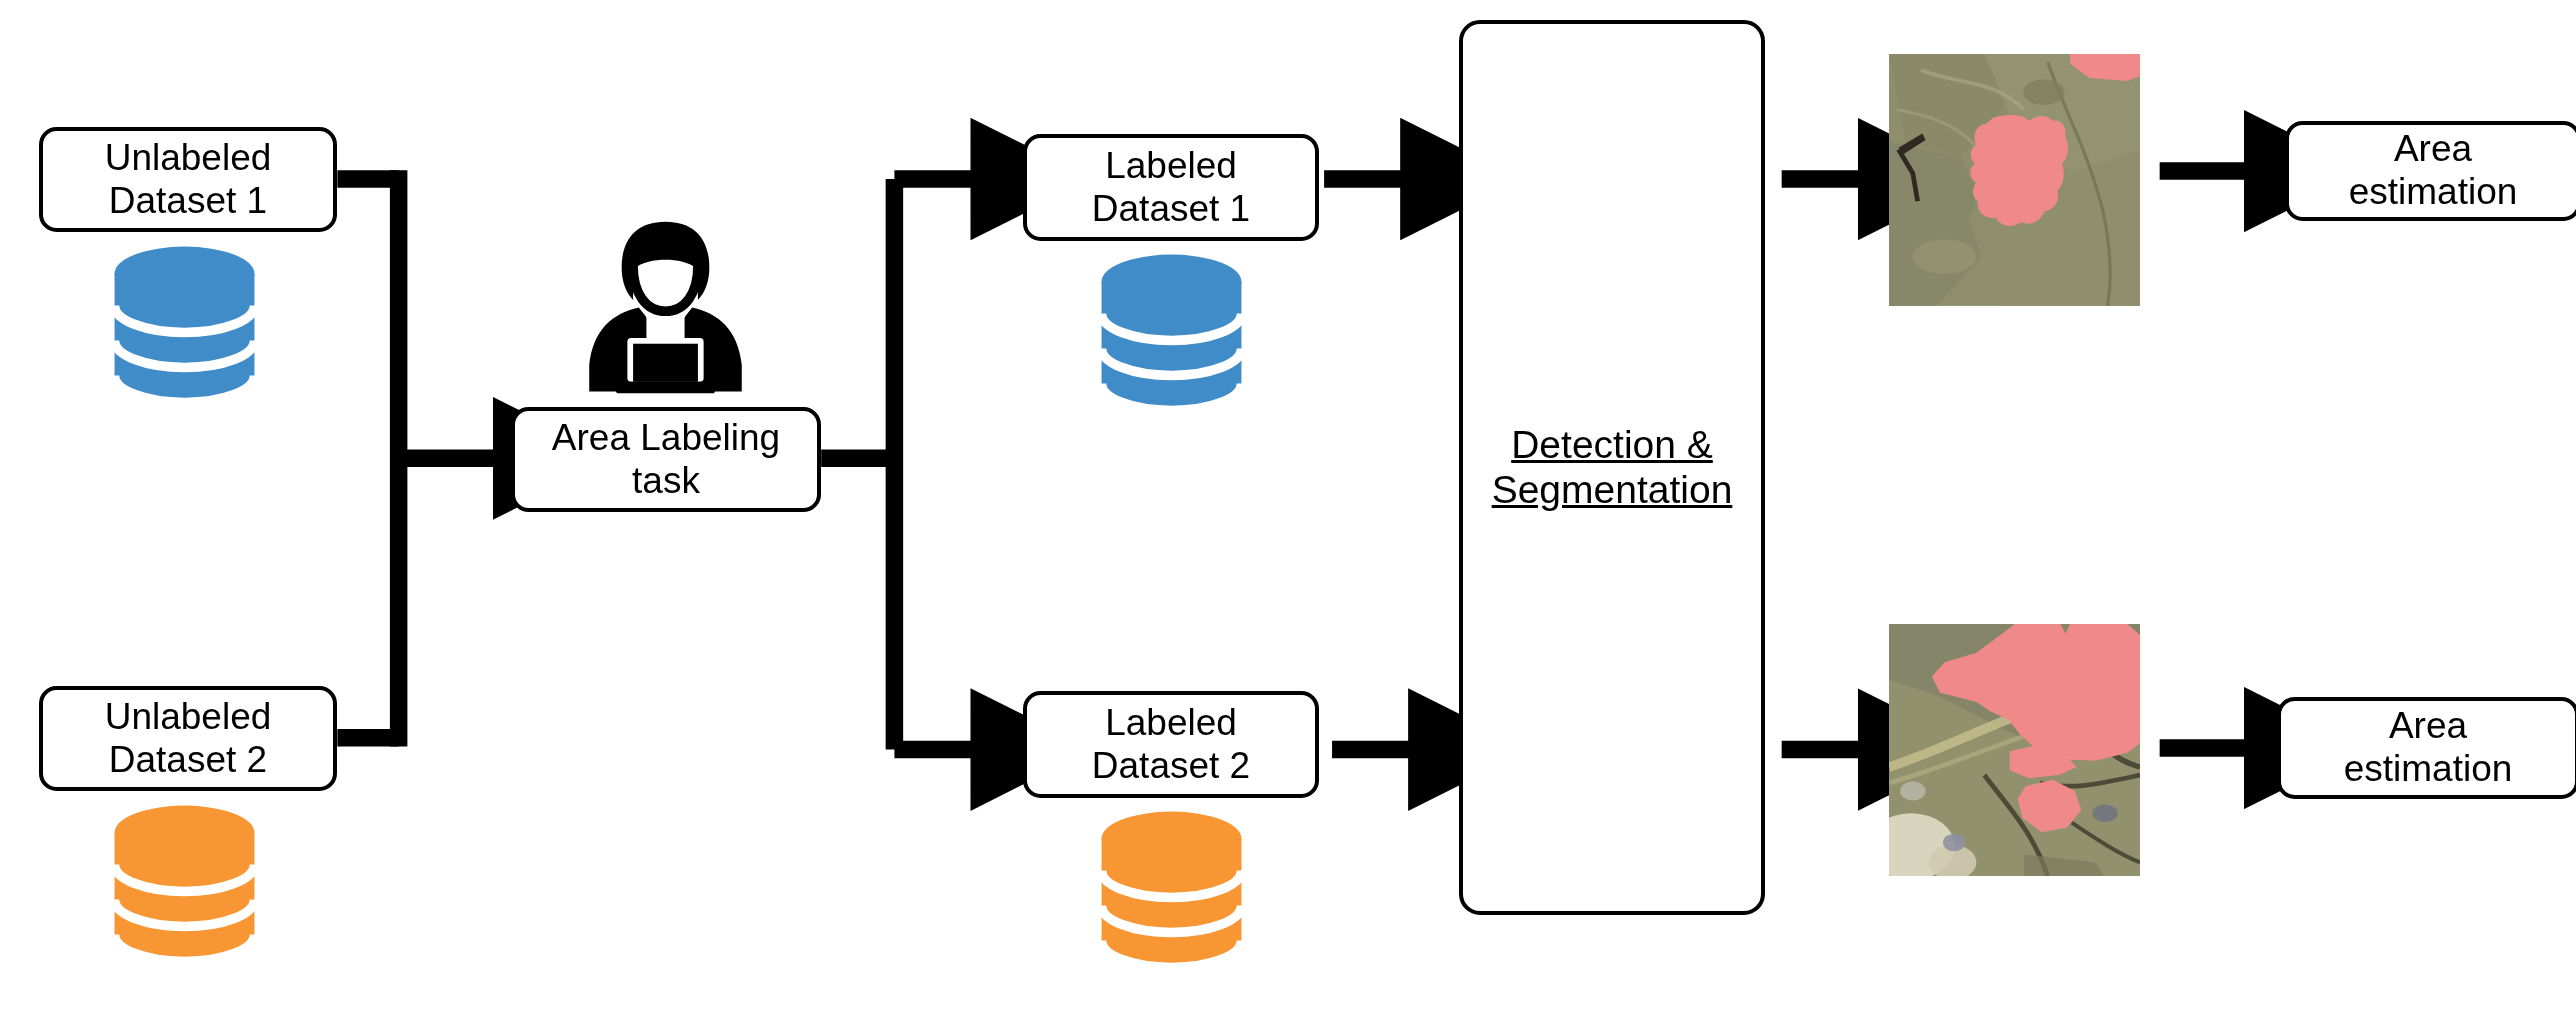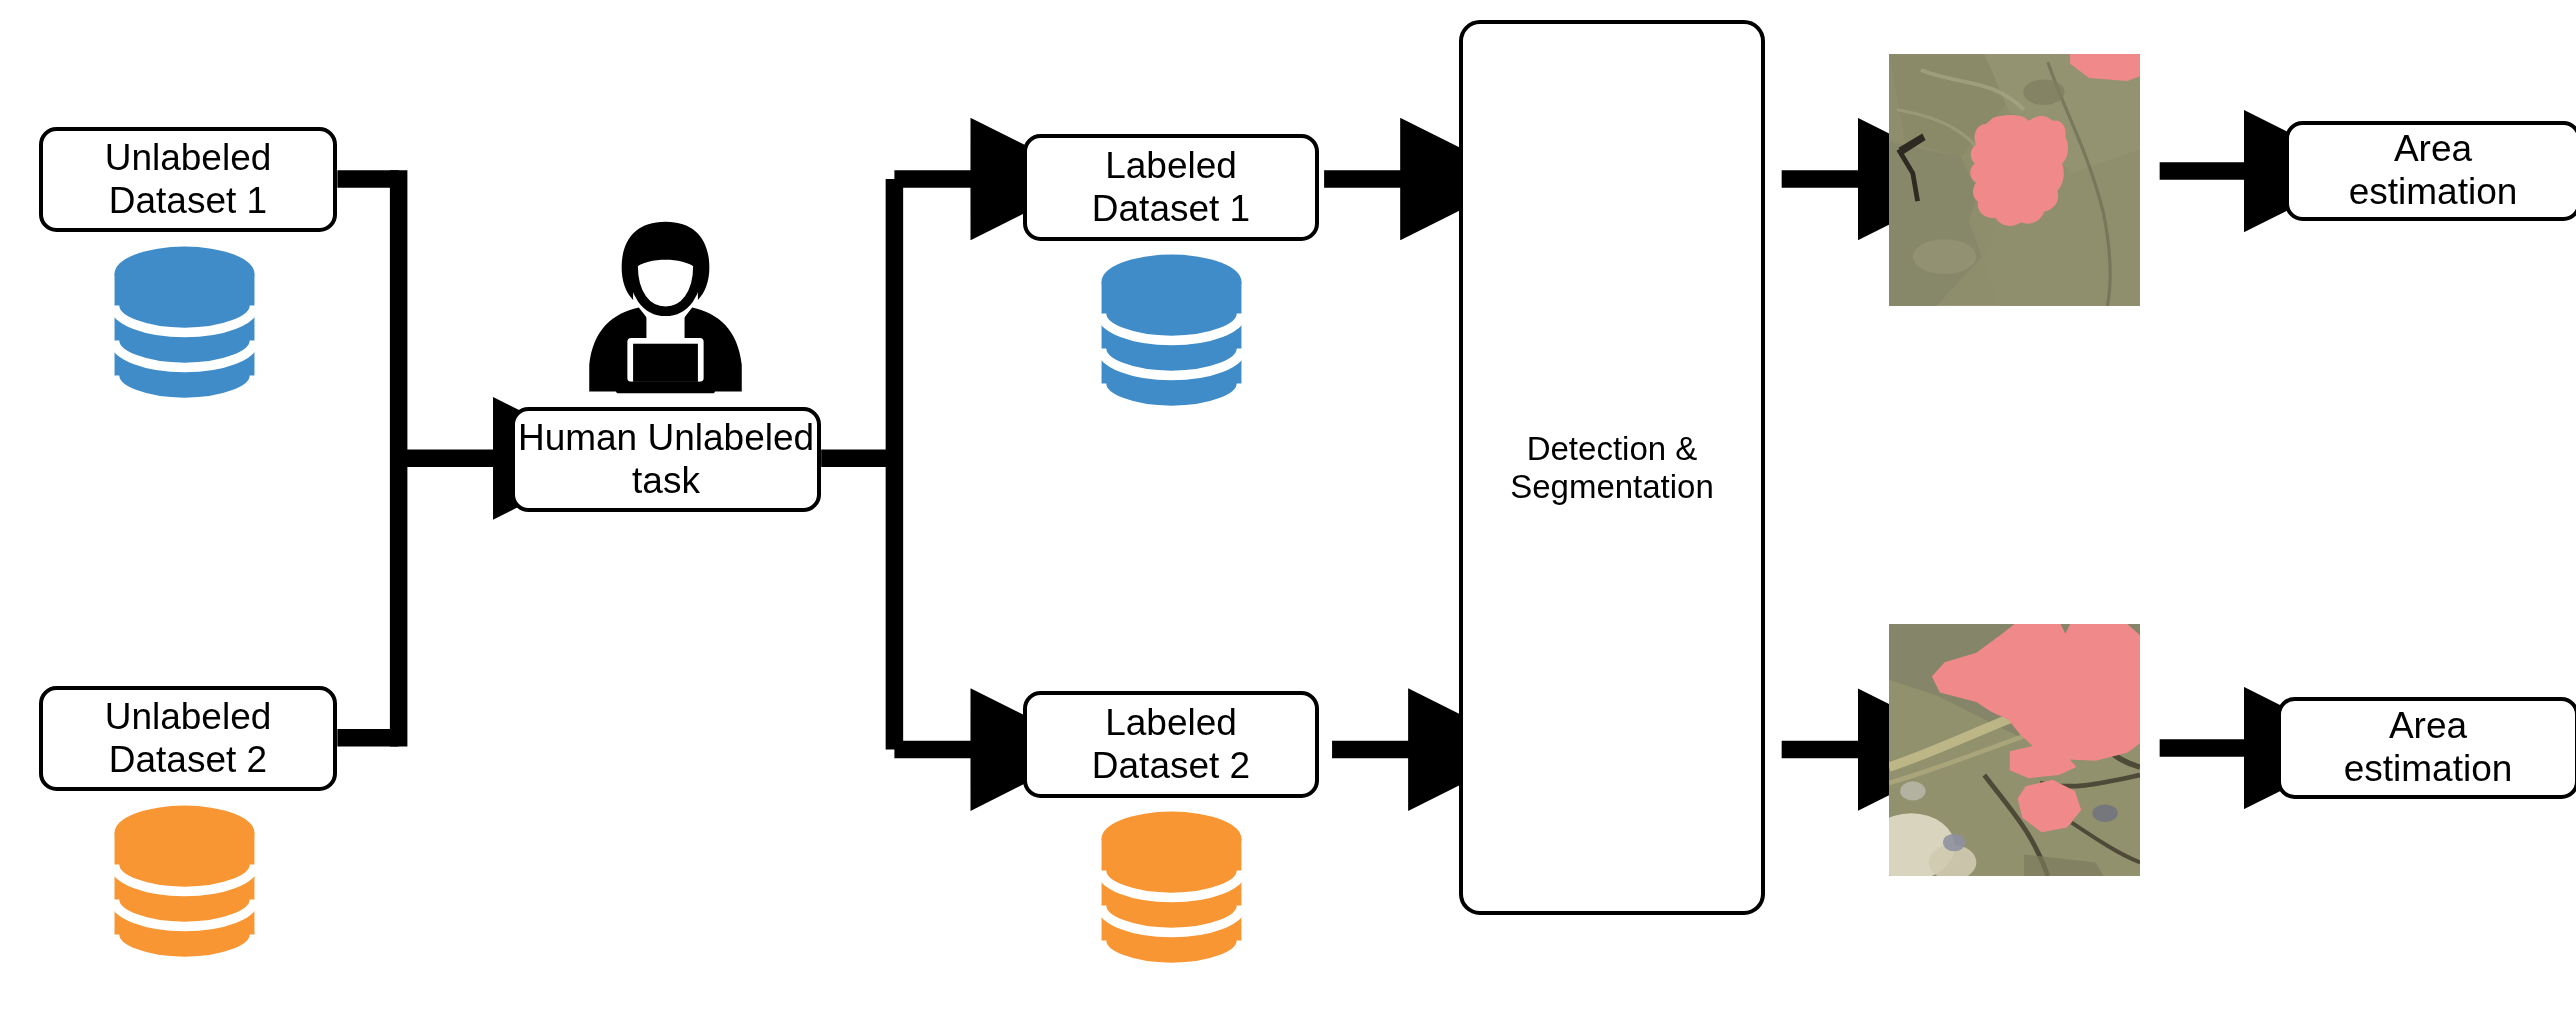--- a/index.html
+++ b/index.html
@@ -26,21 +26,21 @@
     background: #ffffff;
     display: flex;
     align-items: center;
     justify-content: center;
     text-align: center;
     color: #000000;
     line-height: 1.15;
     white-space: pre-line;
   }
   .node-box.small-node { font-size: 37px; }
-  .node-box.big-node   { font-size: 33px; }
+  .node-box.big-node   { font-size: 39px; text-decoration: underline; }
 
   .db-icon {
     position: absolute;
   }
   .person-icon {
     position: absolute;
   }
   .sat-img {
     position: absolute;
     box-sizing: border-box;
@@ -95,21 +95,21 @@
       <path d="M2690,940 L2800,940" stroke="#000" stroke-width="22" fill="none" marker-end="url(#arrowHead)"></path>
     </g>
   </svg>
 
   <div class="node-box small-node" style="left:20px; top:127px; width:298px; height:105px;">Unlabeled
 Dataset 1</div>
 
   <div class="node-box small-node" style="left:20px; top:686px; width:298px; height:105px;">Unlabeled
 Dataset 2</div>
 
-  <div class="node-box small-node" style="left:492px; top:407px; width:310px; height:105px;">Human Unlabeled
+  <div class="node-box small-node" style="left:492px; top:407px; width:310px; height:105px;">Area Labeling
 task</div>
 
   <div class="node-box small-node" style="left:1004px; top:134px; width:296px; height:107px;">Labeled
 Dataset 1</div>
 
   <div class="node-box small-node" style="left:1004px; top:691px; width:296px; height:107px;">Labeled
 Dataset 2</div>
 
   <div class="node-box big-node" style="left:1440px; top:20px; width:306px; height:895px; border-radius:21px;">Detection &amp;
 Segmentation</div>

